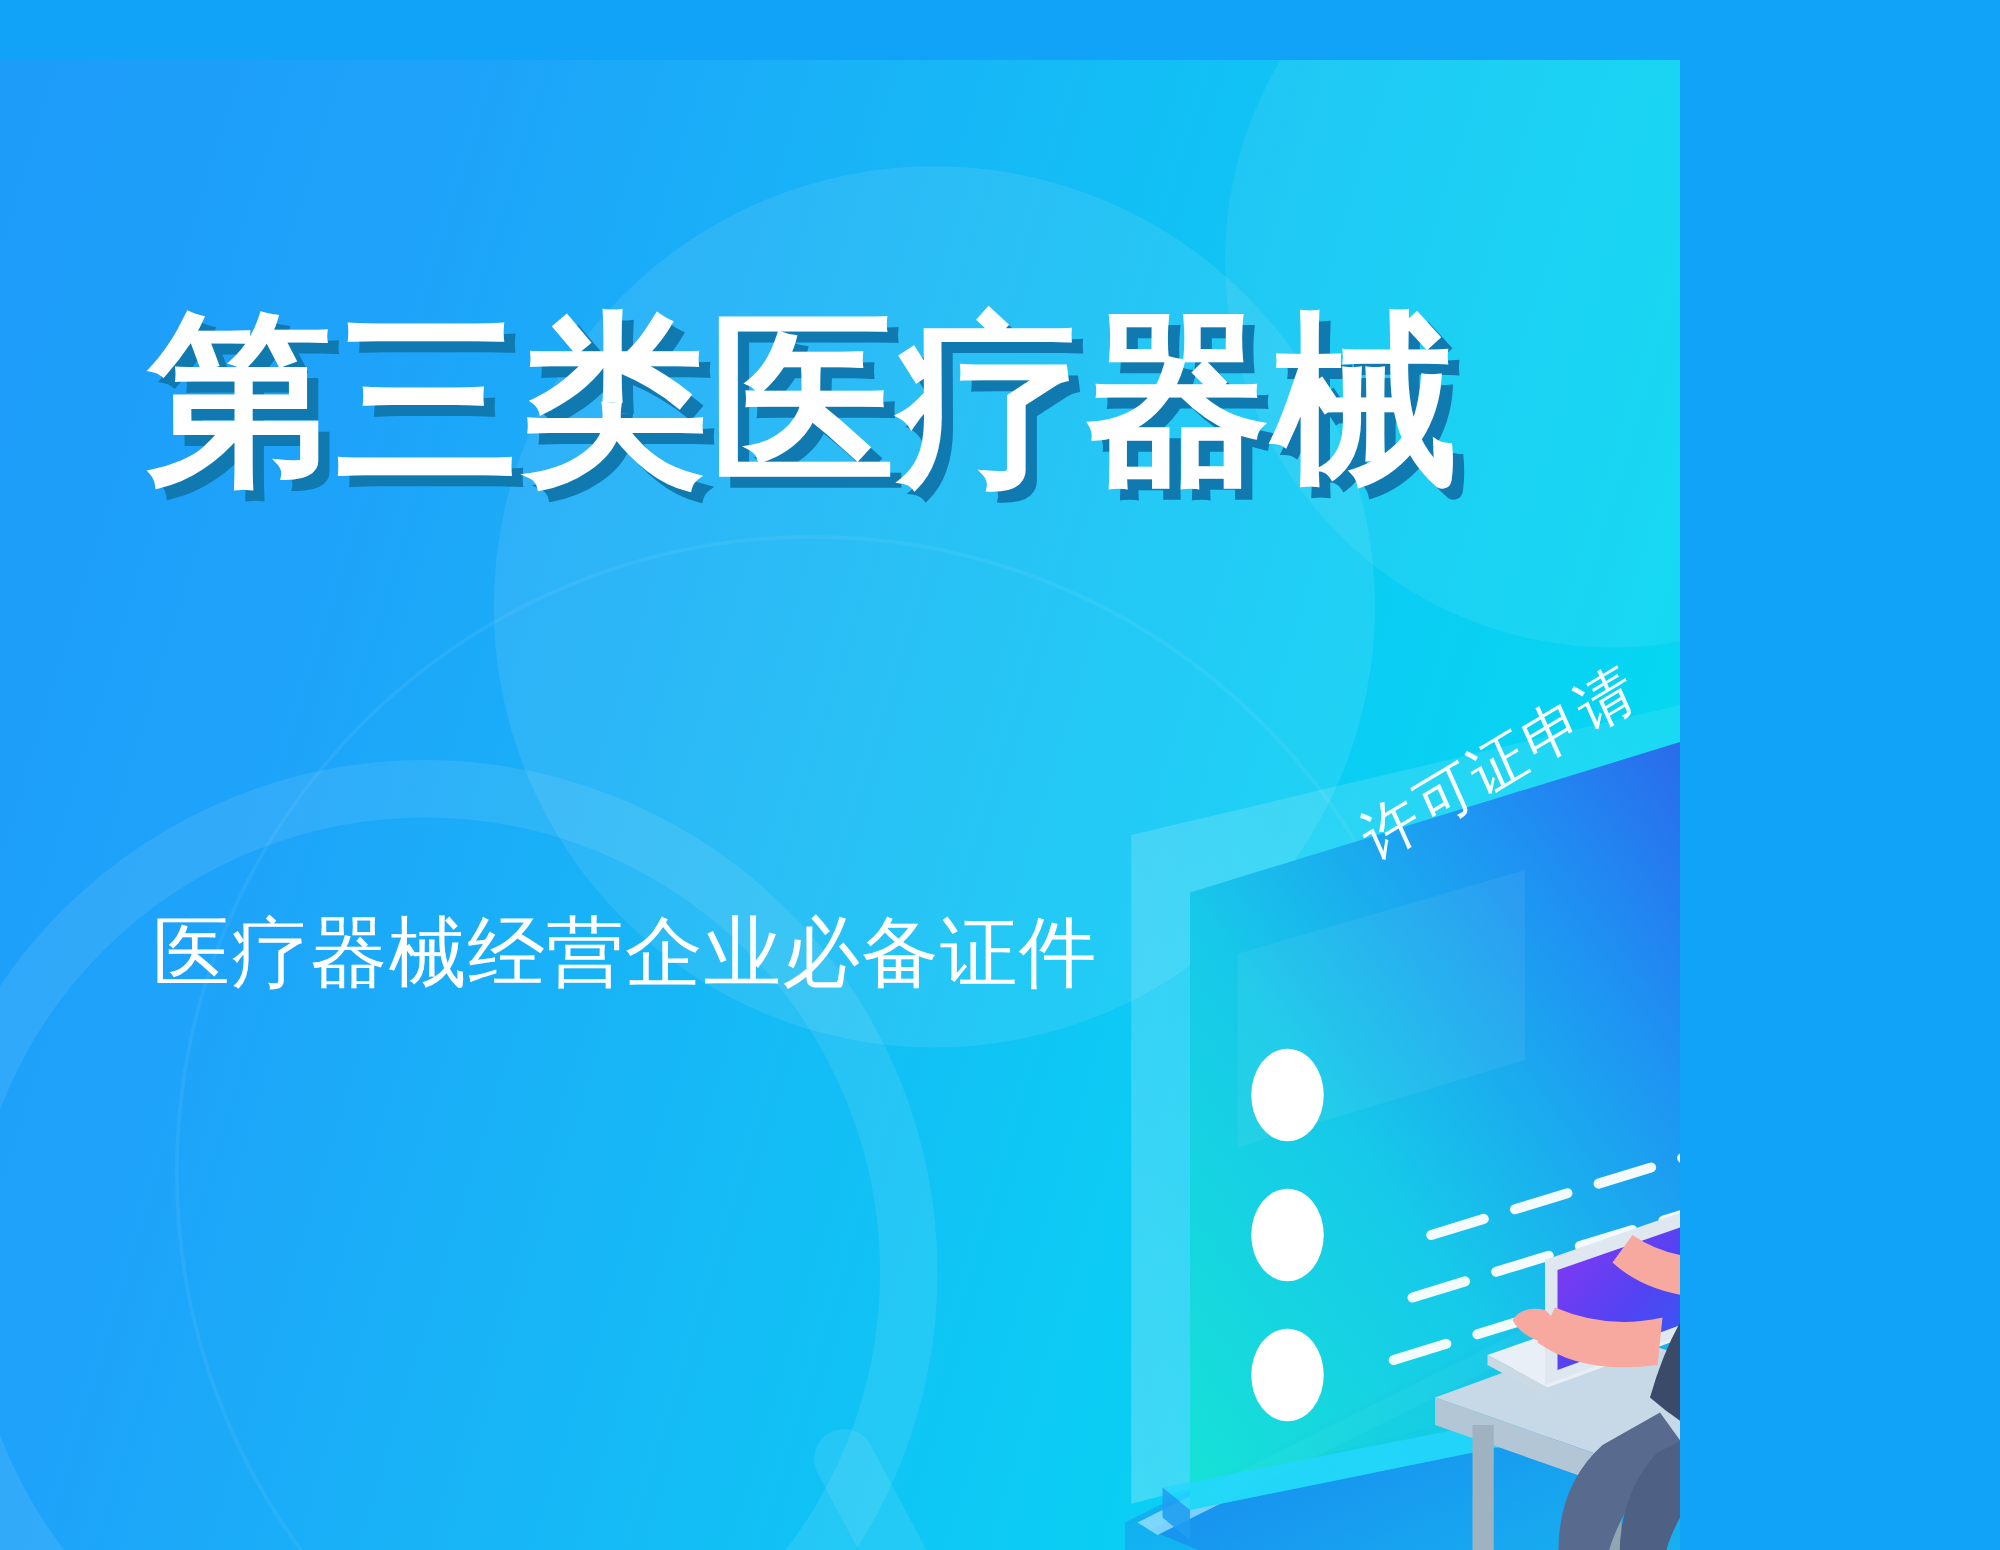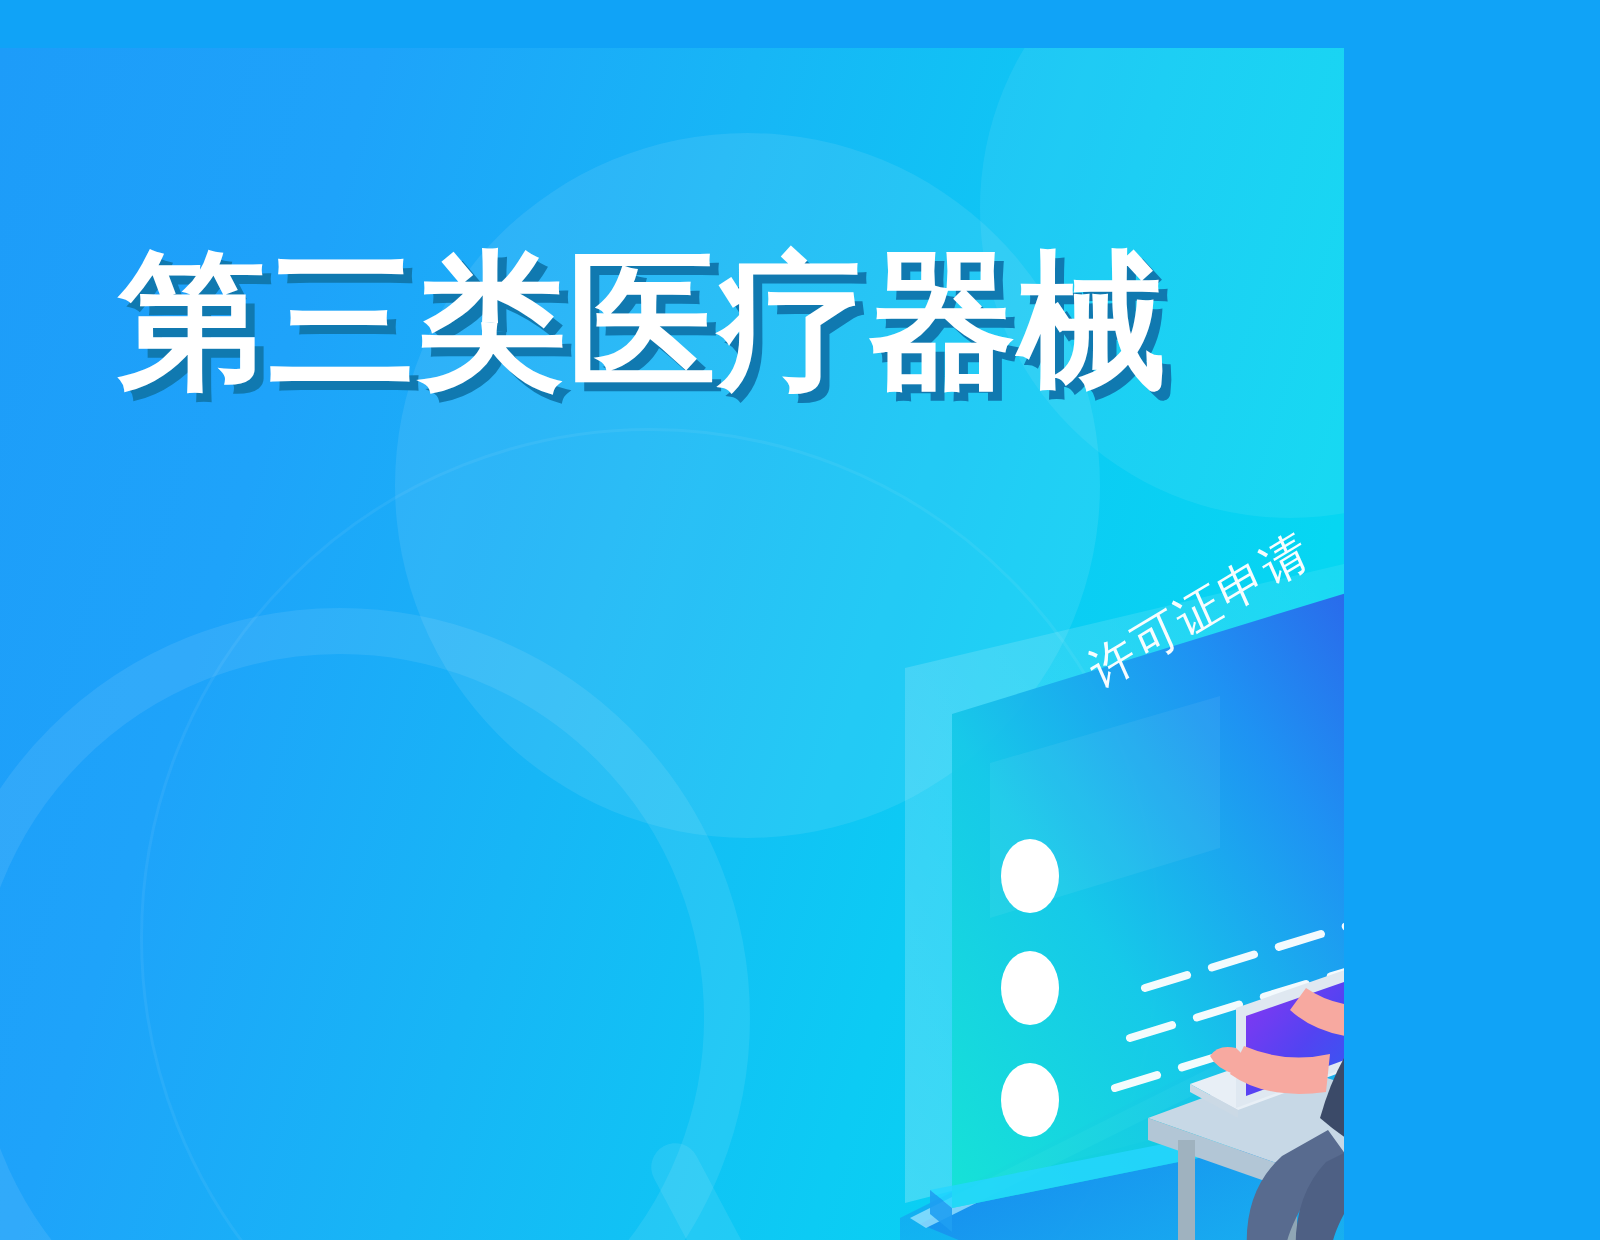--- a/index.html
+++ b/index.html
@@ -108,20 +108,21 @@
     <div class="circle-soft c2"></div>
     <div class="mag-ring-2"></div>
     <div class="mag-ring"></div>
     <div class="mag-handle"></div>
   </div>
 
   <div class="headline">
     <div class="hl-line">第三类医疗器械</div>
   </div>
 
+  <div class="subtitle">医疗器械经营企业必备证件</div>
 
   <div class="illo">
     <svg viewBox="0 0 710 770" xmlns="http://www.w3.org/2000/svg">
       <defs>
         <linearGradient id="gBoard" x1="0" y1="1" x2="1" y2="0">
           <stop offset="0%" stop-color="#13e3d4"></stop>
           <stop offset="38%" stop-color="#14c8e8"></stop>
           <stop offset="72%" stop-color="#1e8cf3"></stop>
           <stop offset="100%" stop-color="#2f55e8"></stop>
         </linearGradient>

